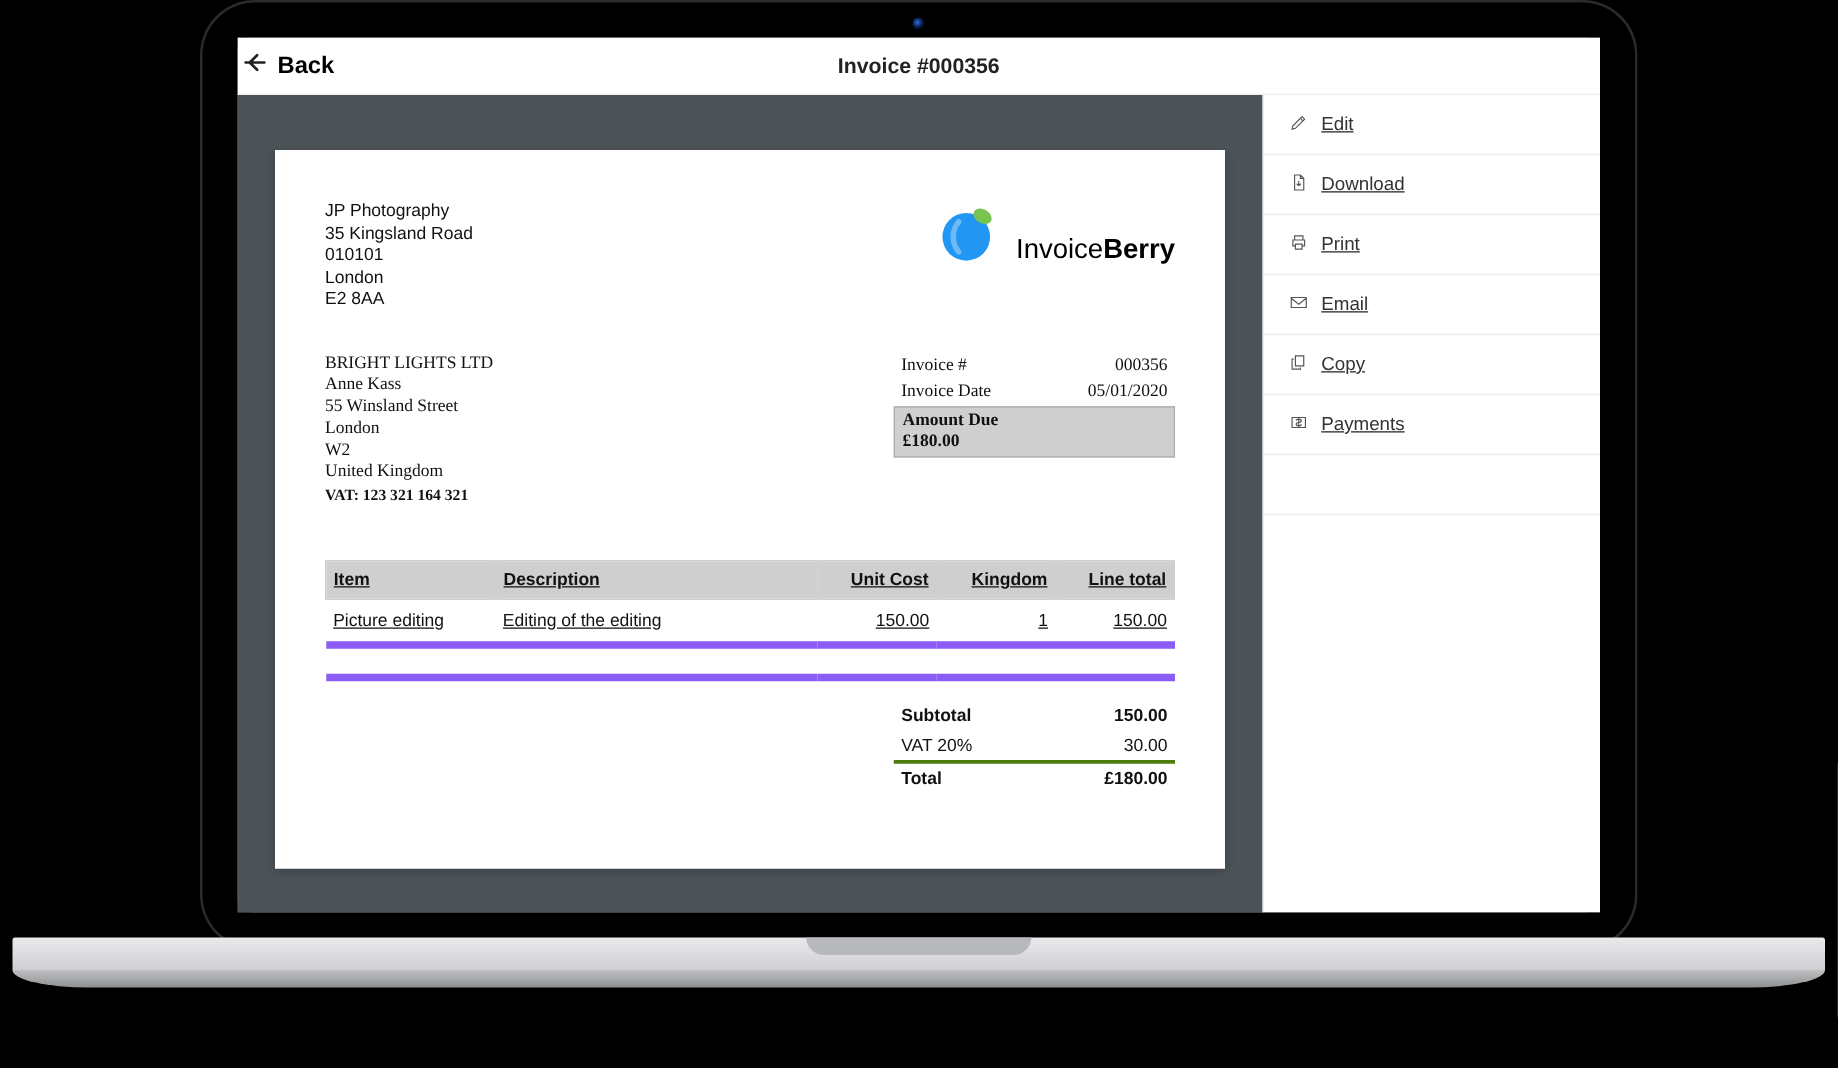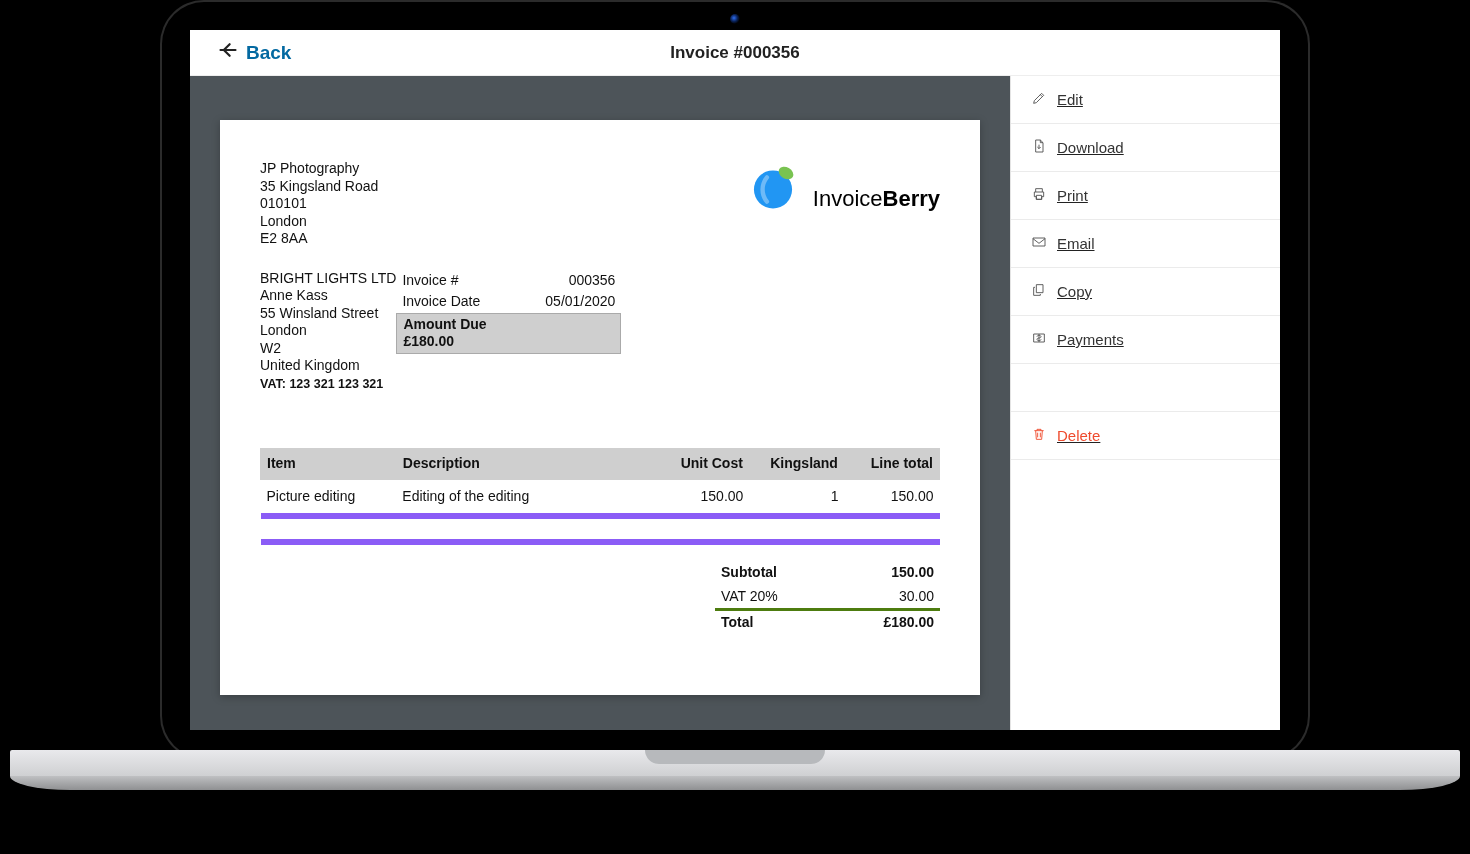--- a/index.html
+++ b/index.html
@@ -92,25 +92,25 @@
     border-bottom: 1px solid #eee;
     display: flex;
     align-items: center;
     position: relative;
     z-index: 3;
   }
   .back-btn {
     display: flex;
     align-items: center;
     gap: 8px;
-    padding: 0 28px;
+    padding: 0 4px;
     height: 100%;
     font-weight: 700;
     font-size: 19px;
-    color: #0369a1;
+    color: #000000;
     cursor: pointer;
   }
   .back-btn svg { width: 20px; height: 20px; }
   .topbar-title {
     position: absolute;
     left: 0; right: 0;
     text-align: center;
     font-weight: 700;
     font-size: 17px;
     color: #222;
@@ -154,22 +154,23 @@
     gap: 14px;
     font-size: 22px;
     font-weight: 700;
     color: #000000;
   }
   .brand .thin { font-weight: 400; }
   .brand-mark { width: 52px; height: 52px; }
 
   .doc-meta {
     display: flex;
-    justify-content: flex-start;
-    margin-top: 22px;
+    justify-content: space-between;
+    margin-top: 34px;
+    font-family: Liberation Serif, serif;
   }
   .bill-to { font-size: 14px; }
   .bill-to .vat-line { font-weight: 700; font-size: 12.5px; margin-top: 2px; }
 
   .meta-box {
     width: 225px;
     font-size: 14px;
   }
   .meta-row {
     display: flex;
@@ -179,22 +180,23 @@
   .meta-row.due {
     background: #cfcfcf;
     border: 1px solid #aaa;
     font-weight: 700;
     flex-direction: column;
   }
 
   table.items {
     width: 100%;
     border-collapse: collapse;
-    margin-top: 56px;
+    margin-top: 44px;
     font-size: 14px;
+    text-decoration: underline;
   }
   table.items thead th {
     background: #cfcfcf;
     text-align: left;
     font-weight: 700;
     padding: 6px 6px;
     border: 1px solid #cfcfcf;
   }
   table.items thead th.num,
   table.items tbody td.num { text-align: right; }
@@ -304,21 +306,21 @@
             </div>
 
             <div class="doc-meta">
               <div class="bill-to">
                 <div>BRIGHT LIGHTS LTD</div>
                 <div>Anne Kass</div>
                 <div>55 Winsland Street</div>
                 <div>London</div>
                 <div>W2</div>
                 <div>United Kingdom</div>
-                <div class="vat-line">VAT: 123 321 123 321</div>
+                <div class="vat-line">VAT: 123 321 164 321</div>
               </div>
 
               <div class="meta-box">
                 <div class="meta-row">
                   <span>Invoice #</span>
                   <span>000356</span>
                 </div>
                 <div class="meta-row">
                   <span>Invoice Date</span>
                   <span>05/01/2020</span>
@@ -329,21 +331,21 @@
                 </div>
               </div>
             </div>
 
             <table class="items">
               <thead>
                 <tr>
                   <th style="width:20%">Item</th>
                   <th style="width:38%">Description</th>
                   <th class="num" style="width:14%">Unit Cost</th>
-                  <th class="num" style="width:14%">Kingsland</th>
+                  <th class="num" style="width:14%">Kingdom</th>
                   <th class="num" style="width:14%">Line total</th>
                 </tr>
               </thead>
               <tbody>
                 <tr>
                   <td>Picture editing</td>
                   <td>Editing of the editing</td>
                   <td class="num">150.00</td>
                   <td class="num">1</td>
                   <td class="num">150.00</td>
@@ -423,28 +425,20 @@
             <span>
               <svg viewBox="0 0 24 24">
                   <path class="icon-stroke" d="M4 6h16v12H4zM9 10c0-1 1-2 3-2s3 1 3 2-1 2-3 2-3 1-3 2 1 2 3 2 3-1 3-2M12 6v12"></path>
                 </svg>
             </span>
             <span>Payments</span>
           </div>
 
           <div class="action-item spacer"></div>
 
-          <div class="action-item danger">
-            <span>
-              <svg viewBox="0 0 24 24">
-                  <path fill="none" stroke="#ef4b2e" stroke-width="1.4" d="M5 7h14M9 7V5h6v2M7 7l1 13h8l1-13M10 10v7M14 10v7"></path>
-                </svg>
-            </span>
-            <span>Delete</span>
-          </div>
 
         </div>
       </div>
     </div>
   </div>
 
   <div class="base">
     <div class="base-top"></div>
     <div class="base-notch"></div>
     <div class="base-bottom"></div>

